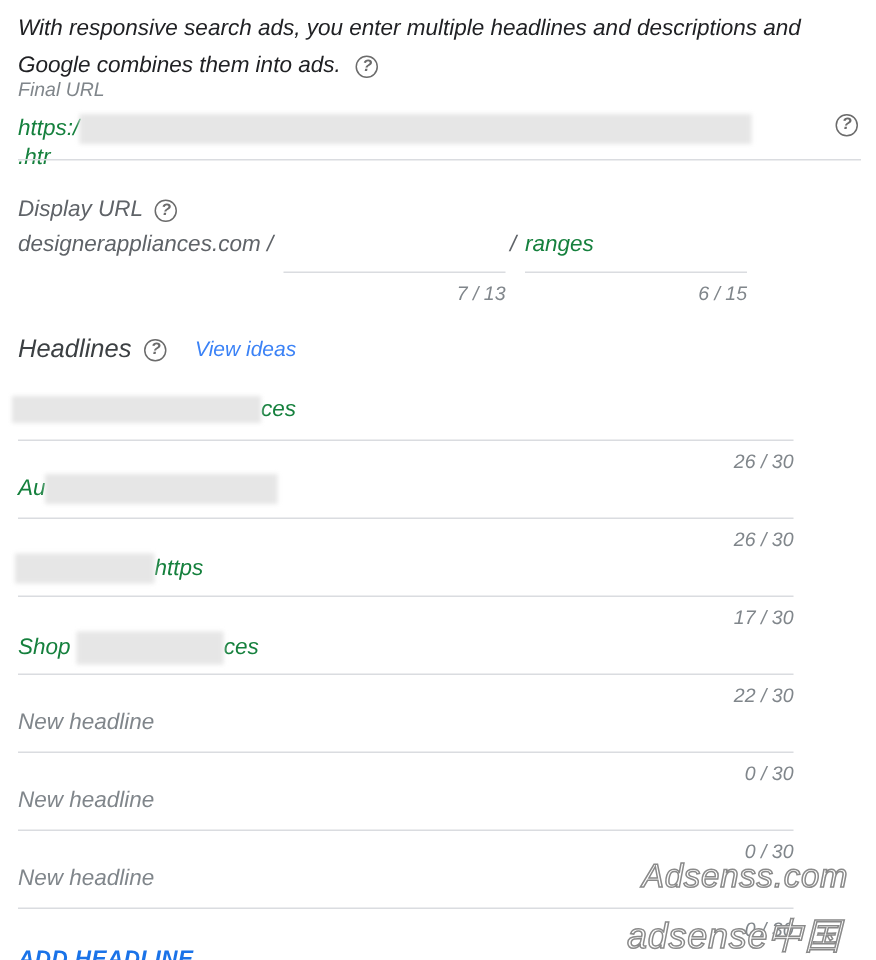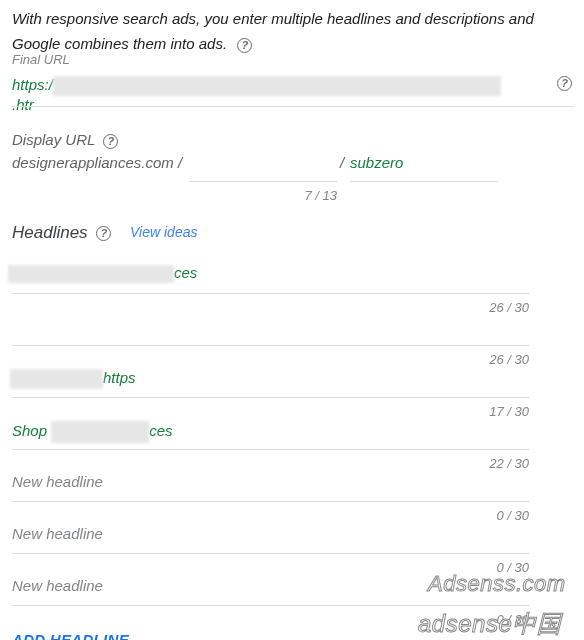--- a/index.html
+++ b/index.html
@@ -60,35 +60,39 @@
 
   <div class="abs" style="left:12px; top:154px; font-size:15px; color:#5f6368;">designerappliances.com /</div>
   <div class="abs" style="left:12px; top:131px; font-size:15px; color:#5f6368;">
     <span>Display URL</span>
     <span class="help" style="margin-left:4px;">?</span>
   </div>
   <div class="abs rule" style="left:189px; top:181px; width:148px;"></div>
   <div class="abs counter" style="left:189px; top:188px; width:148px;">7 / 13</div>
 
   <div class="abs" style="left:340px; top:154px; font-size:15px; color:#5f6368;">/</div>
-  <div class="abs field-text" style="left:350px; top:154px; width:148px; height:24px;">subzero</div>
+  <div class="abs field-text" style="left:350px; top:154px; width:148px; height:24px;">ranges</div>
   <div class="abs rule" style="left:350px; top:181px; width:148px;"></div>
+  <div class="abs counter" style="left:350px; top:188px; width:148px;">6 / 15</div>
 
   <div class="abs" style="left:12px; top:223px; font-size:17px; color:#3c4043;">
     <span>Headlines</span>
     <span class="help" style="margin-left:4px;">?</span>
   </div>
   <div class="abs link" style="left:130px; top:224px;">View ideas</div>
 
   <div class="abs" style="left:8px; top:264px; height:22px;">
     <span class="blur" style="width:166px; height:18px;"></span><span class="field-text">ces</span>
   </div>
   <div class="abs rule" style="left:12px; top:293px; width:517px;"></div>
   <div class="abs counter" style="left:429px; top:300px; width:100px;">26 / 30</div>
 
+  <div class="abs" style="left:12px; top:316px; height:22px;">
+    <span class="field-text">Au</span><span class="blur" style="width:155px; height:20px;"></span>
+  </div>
   <div class="abs rule" style="left:12px; top:345px; width:517px;"></div>
   <div class="abs counter" style="left:429px; top:352px; width:100px;">26 / 30</div>
 
   <div class="abs" style="left:10px; top:369px; height:22px;">
     <span class="blur" style="width:93px; height:20px;"></span><span class="field-text">https</span>
   </div>
   <div class="abs rule" style="left:12px; top:397px; width:517px;"></div>
   <div class="abs counter" style="left:429px; top:404px; width:100px;text-align:right;">17 / 30</div>
 
   <div class="abs" style="left:12px; top:421px; height:22px;">

